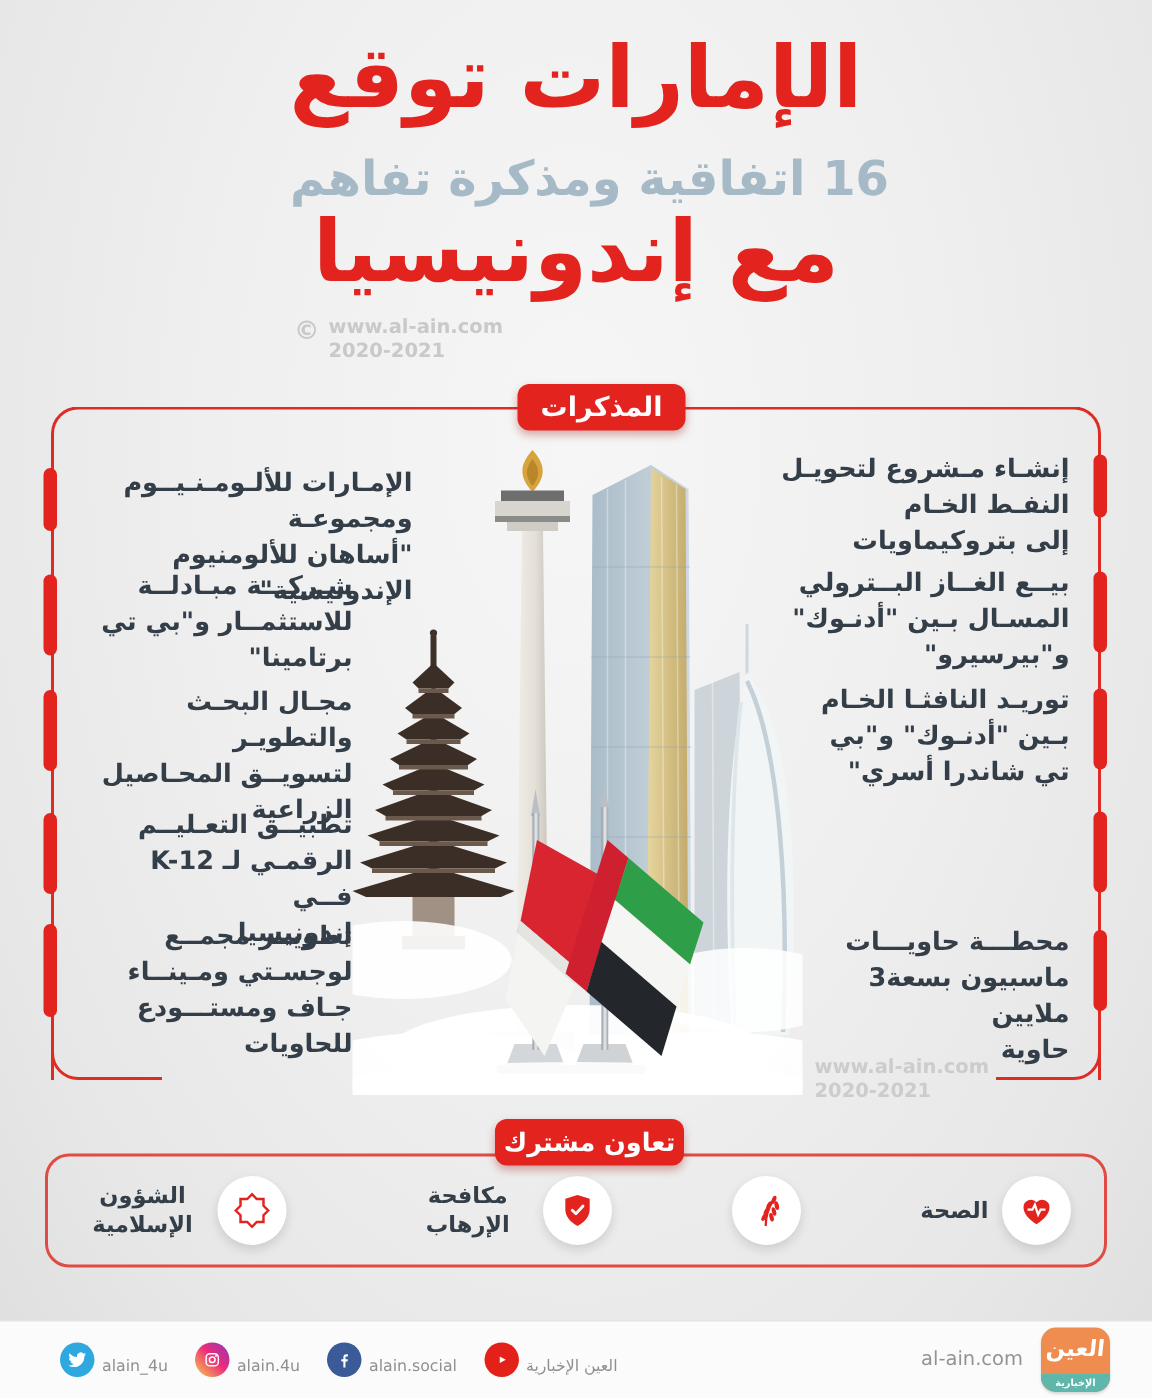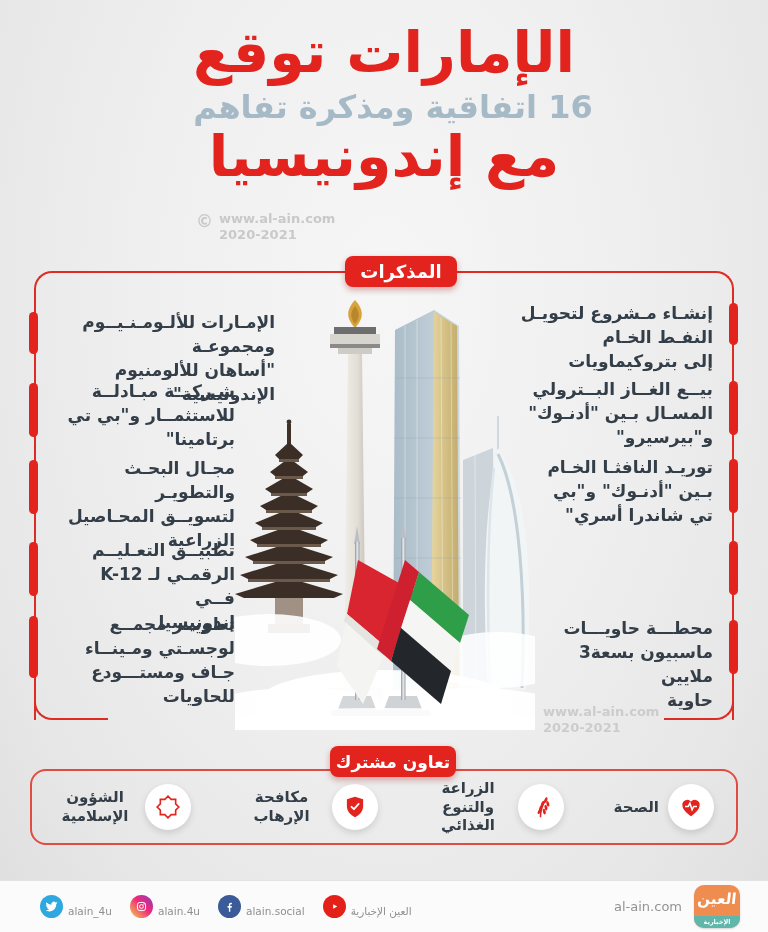--- a/index.html
+++ b/index.html
@@ -4,21 +4,21 @@
 <style>
   html,body{margin:0;padding:0;background:#888;}
   .page{
     position:relative;width:768px;height:932px;margin:0 auto;overflow:hidden;
     background:radial-gradient(ellipse at 50% 32%, #f6f6f6 0%, #efefef 45%, #e7e7e7 78%, #dedede 100%);
     font-family:"DejaVu Sans", sans-serif;
   }
   
   .title-block{position:absolute;top:22px;left:0;width:100%;text-align:center;direction:rtl;}
   .t1,.t3{font-size:57px;font-weight:bold;color:#e2231e;line-height:1.08;letter-spacing:-1px;}
-  .t2{font-size:32px;font-weight:bold;color:#a6b9c6;line-height:1.15;margin:5px 0 1px;padding-left:18px;}
+  .t2{font-size:32px;font-weight:bold;color:#a6b9c6;line-height:1.15;margin:17px 0 1px;padding-left:18px;}
   .wm{position:absolute;display:flex;gap:6px;color:#c9c9c9;font-size:13px;font-weight:bold;direction:ltr;align-items:flex-start;}
   .wm .wm-c{font-size:17px;line-height:1;margin-top:2px;}
   .wm .wm-lines{display:flex;flex-direction:column;line-height:1.2;}
   .wm-top{left:196px;top:211px;}
   .wm-bottom{left:520px;top:704px;color:#cccccc;}
   
   .memo-badge,.coop-badge{
     position:absolute;background:#e2231e;color:#fff;font-weight:bold;
     display:flex;align-items:center;justify-content:center;border-radius:8px;
     box-shadow:0 3px 6px rgba(160,20,15,.35);z-index:6;direction:rtl;
@@ -293,21 +293,20 @@
               <ellipse cx="16.5" cy="5.5" rx="1.3" ry="2.7" transform="rotate(22 16.5 5.5)"></ellipse>
               <ellipse cx="13.6" cy="8.8" rx="1.3" ry="2.7" transform="rotate(28 13.6 8.8)"></ellipse>
               <ellipse cx="18.3" cy="9" rx="1.3" ry="2.7" transform="rotate(-14 18.3 9)"></ellipse>
               <ellipse cx="12" cy="12.4" rx="1.3" ry="2.7" transform="rotate(28 12 12.4)"></ellipse>
               <ellipse cx="16.6" cy="12.6" rx="1.3" ry="2.7" transform="rotate(-14 16.6 12.6)"></ellipse>
               <ellipse cx="10.6" cy="16" rx="1.3" ry="2.7" transform="rotate(28 10.6 16)"></ellipse>
               <ellipse cx="15.1" cy="16.2" rx="1.3" ry="2.7" transform="rotate(-14 15.1 16.2)"></ellipse>
             </g>
           </svg>
       </span>
-      <span class="coop-label">الزراعة والتنوع الغذائي</span>
     </div>
 
     <div class="coop-item">
       <span class="coop-circle">
         <svg viewBox="0 0 24 24">
             <path d="M12 2.5l7.5 2.3v6.4c0 4.6-3.2 7.8-7.5 10.3C7.7 19 4.5 15.8 4.5 11.2V4.8z" fill="#e2231e"></path>
             <polyline points="8.8,11.8 11,14 15.4,9.2" stroke="#fff" stroke-width="1.7" fill="none" stroke-linecap="round" stroke-linejoin="round"></polyline>
           </svg>
       </span>
       <span class="coop-label">مكافحة الإرهاب</span>

